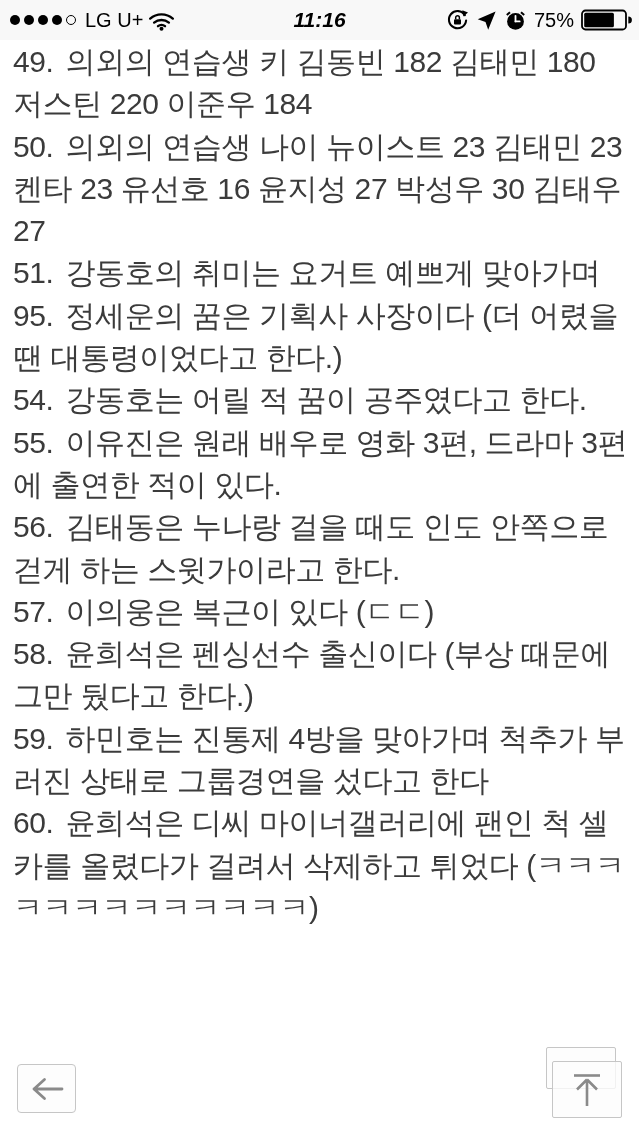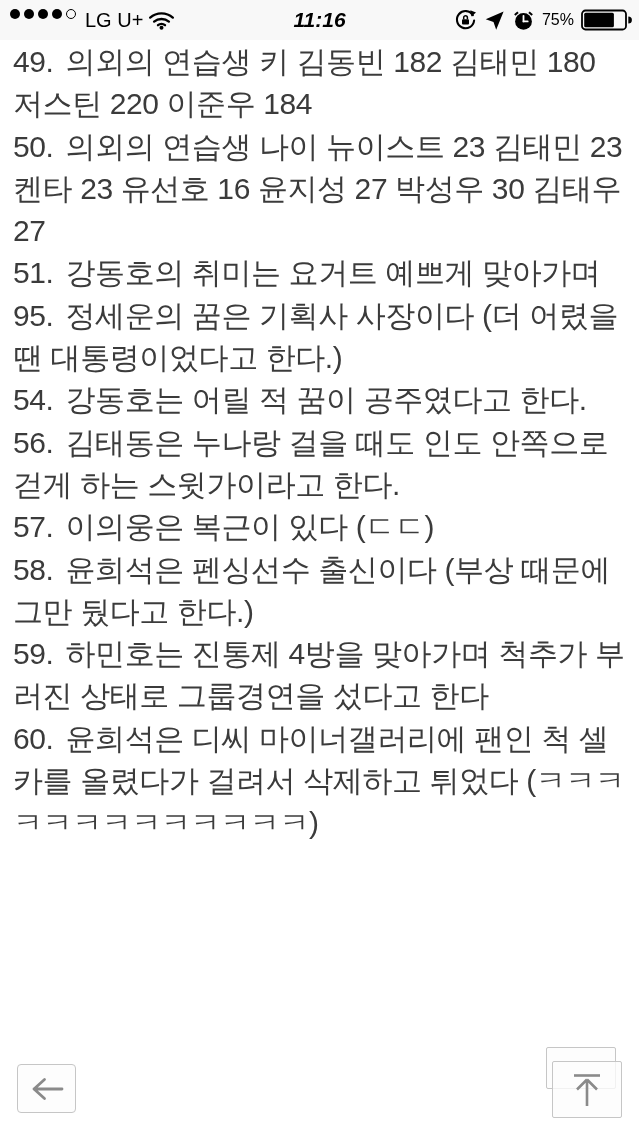--- a/index.html
+++ b/index.html
@@ -6,32 +6,32 @@
   body{
     width:639px;height:1138px;overflow:hidden;position:relative;
     background:#ffffff;
     font-family:"Liberation Sans","DejaVu Sans",sans-serif;
   }
   
   .status-bar{
     height:40px;background:#f8f8f8;display:flex;align-items:center;
     padding:0 6px 0 10px;box-sizing:border-box;color:#000;position:relative;
   }
-  .sb-left{display:flex;align-items:flex-start;gap:5px;}
+  .sb-left{display:flex;align-items:center;gap:5px;}
   .sig-dots{display:flex;align-items:center;gap:4px;margin-right:4px;}
   .dot{width:10px;height:10px;border-radius:50%;box-sizing:border-box;}
   .dot.filled{background:#000;}
   .dot.empty{border:1.5px solid #000;background:transparent;}
   .carrier{font-size:20px;letter-spacing:0;}
   .sb-time{
     position:absolute;left:50%;transform:translateX(-50%);
     font-size:21px;font-weight:600;font-style:italic;
   }
   .sb-right{margin-left:auto;display:flex;align-items:center;gap:7px;}
-  .pct{font-size:16px;}
+  .pct{font-size:20px;}
   .sb-right svg, .sb-left svg{display:block;}
   
   .fact-list{
     padding:1px 10px 0 13px;
     font-size:30px;line-height:42.3px;color:#3b3b3b;
     letter-spacing:-0.4px;
   }
   .fact{margin:0;}
   .fact .num{margin-right:12px;}
   
@@ -105,20 +105,21 @@
     </span>
   </div>
 </div>
 
 <div class="fact-list">
     <p class="fact"><span class="num">49.</span><span class="txt">의외의 연습생 키 김동빈 182 김태민 180 저스틴 220 이준우 184</span></p>
     <p class="fact"><span class="num">50.</span><span class="txt">의외의 연습생 나이 뉴이스트 23 김태민 23 켄타 23 유선호 16 윤지성 27 박성우 30 김태우 27</span></p>
     <p class="fact"><span class="num">51.</span><span class="txt">강동호의 취미는 요거트 예쁘게 맞아가며</span></p>
     <p class="fact"><span class="num">95.</span><span class="txt">정세운의 꿈은 기획사 사장이다 (더 어렸을 땐 대통령이었다고 한다.)</span></p>
     <p class="fact"><span class="num">54.</span><span class="txt">강동호는 어릴 적 꿈이 공주였다고 한다.</span></p>
+    <p class="fact"><span class="num">55.</span><span class="txt">이유진은 원래 배우로 영화 3편, 드라마 3편에 출연한 적이 있다.</span></p>
     <p class="fact"><span class="num">56.</span><span class="txt">김태동은 누나랑 걸을 때도 인도 안쪽으로 걷게 하는 스윗가이라고 한다.</span></p>
     <p class="fact"><span class="num">57.</span><span class="txt">이의웅은 복근이 있다 (ㄷㄷ)</span></p>
     <p class="fact"><span class="num">58.</span><span class="txt">윤희석은 펜싱선수 출신이다 (부상 때문에 그만 뒀다고 한다.)</span></p>
     <p class="fact"><span class="num">59.</span><span class="txt">하민호는 진통제 4방을 맞아가며 척추가 부러진 상태로 그룹경연을 섰다고 한다</span></p>
     <p class="fact"><span class="num">60.</span><span class="txt">윤희석은 디씨 마이너갤러리에 팬인 척 셀카를 올렸다가 걸려서 삭제하고 튀었다 (ㅋㅋㅋㅋㅋㅋㅋㅋㅋㅋㅋㅋㅋ)</span></p>
   </div>
 
 <div class="float-btn btn-back">
   <span>
     <svg width="40" height="28" viewBox="0 0 40 28">

